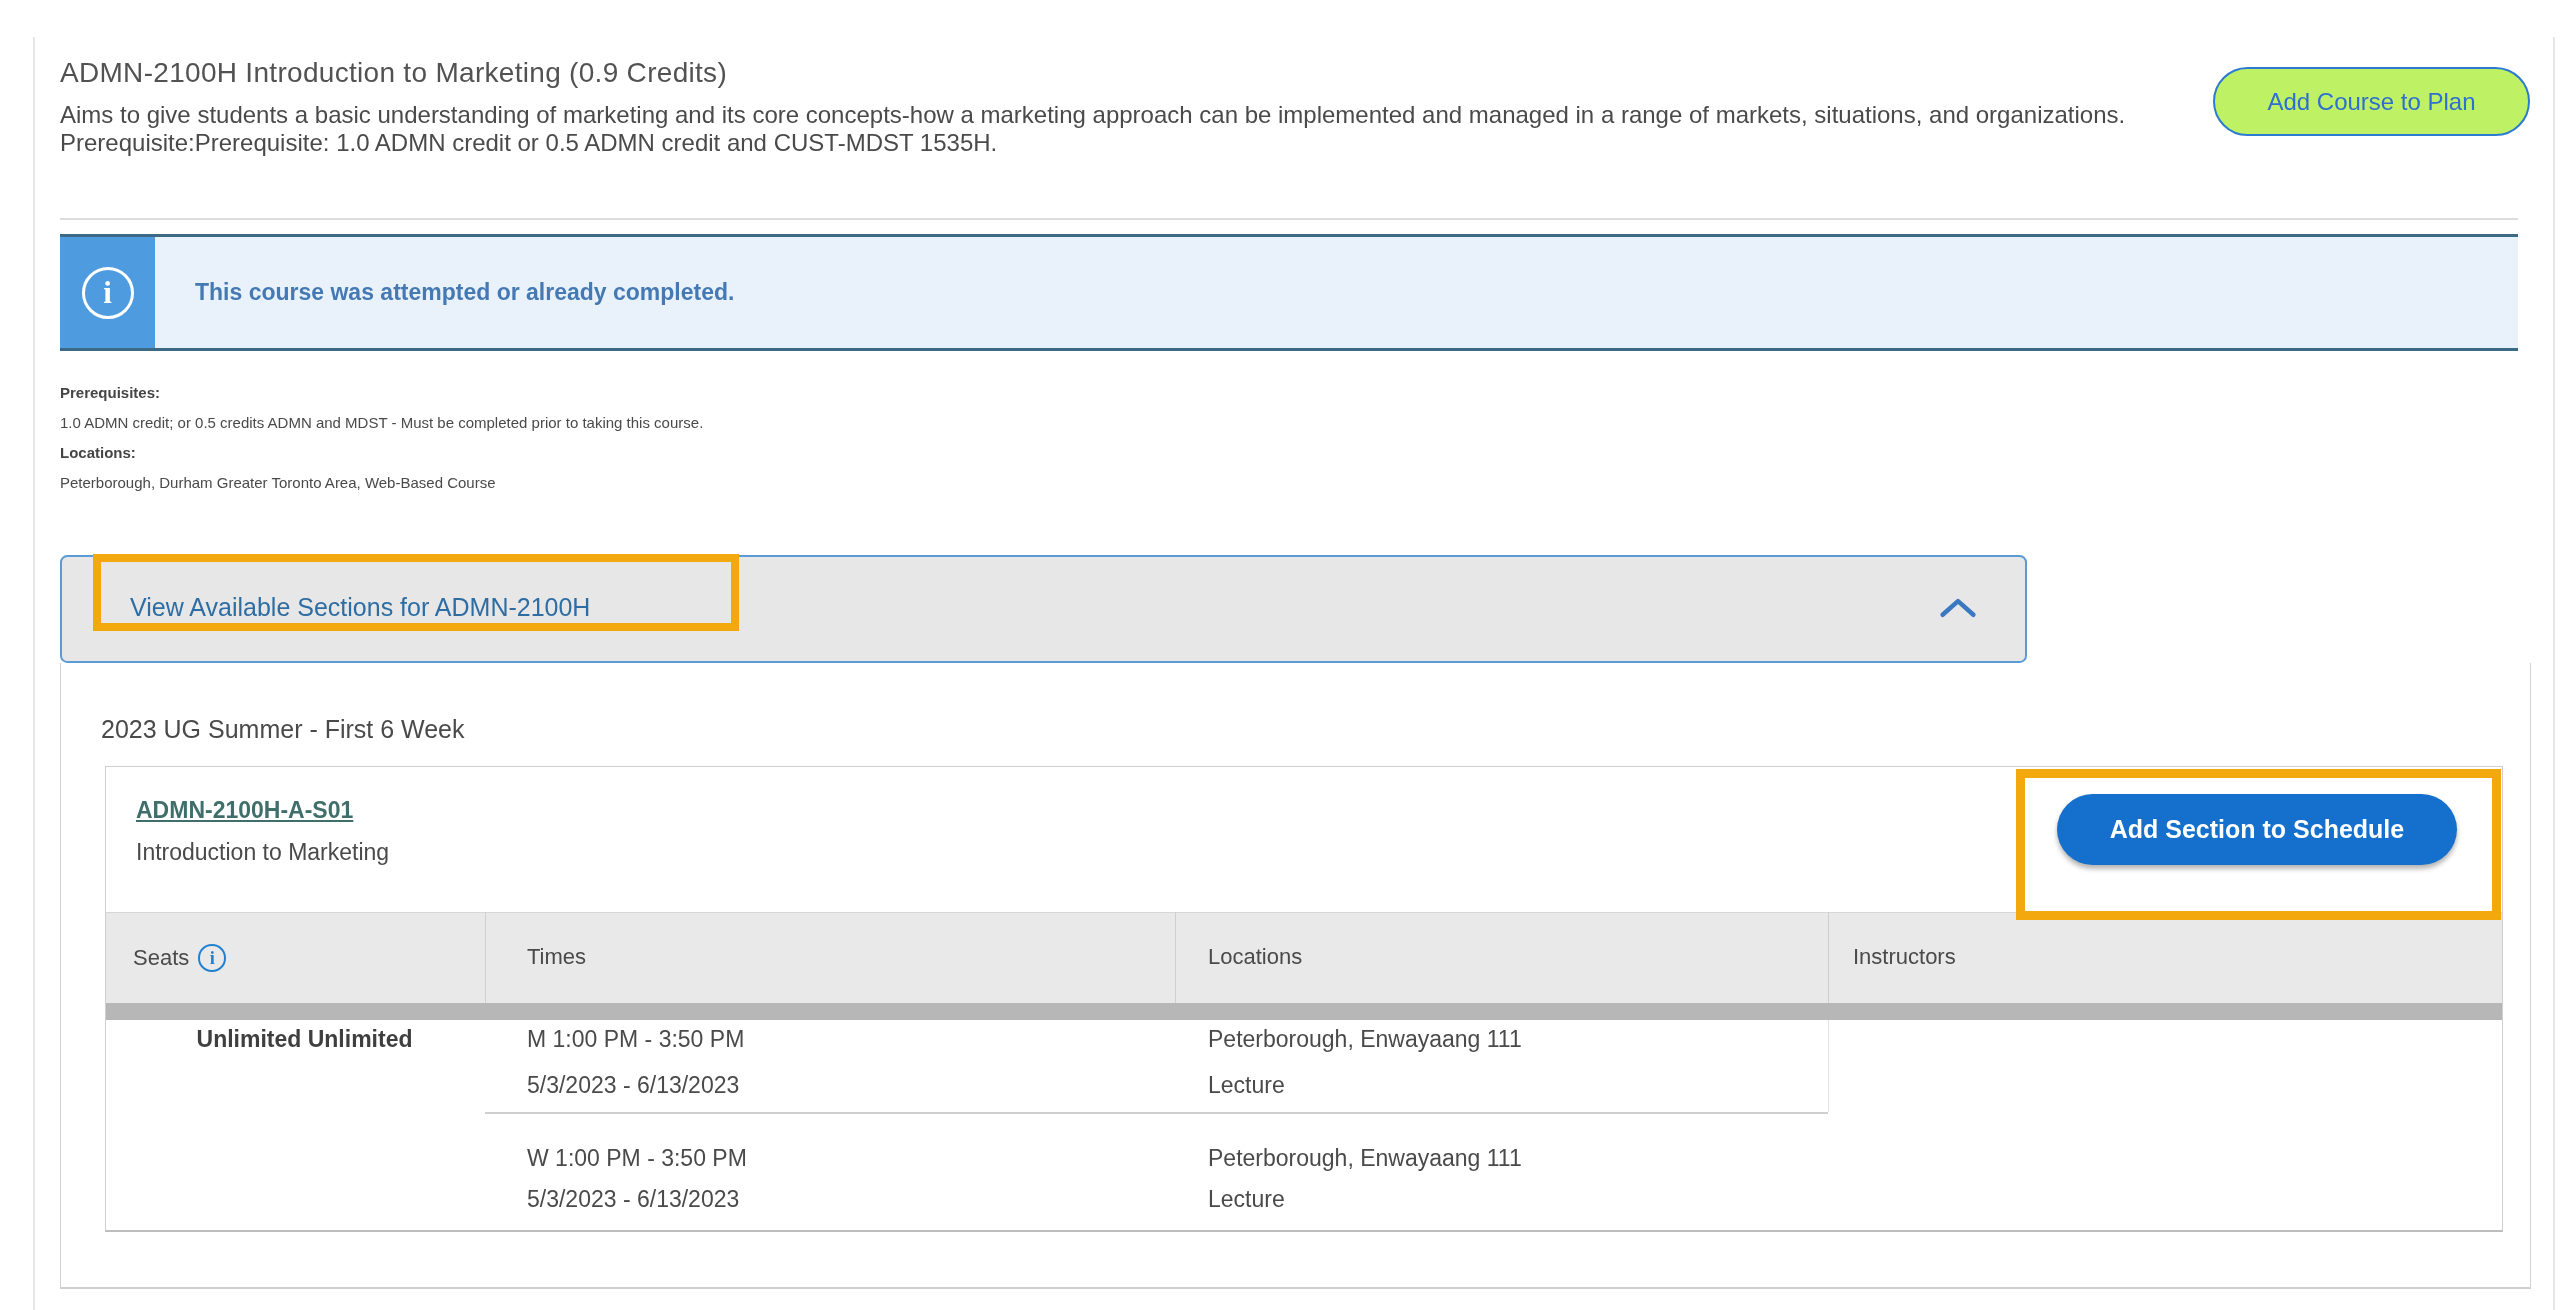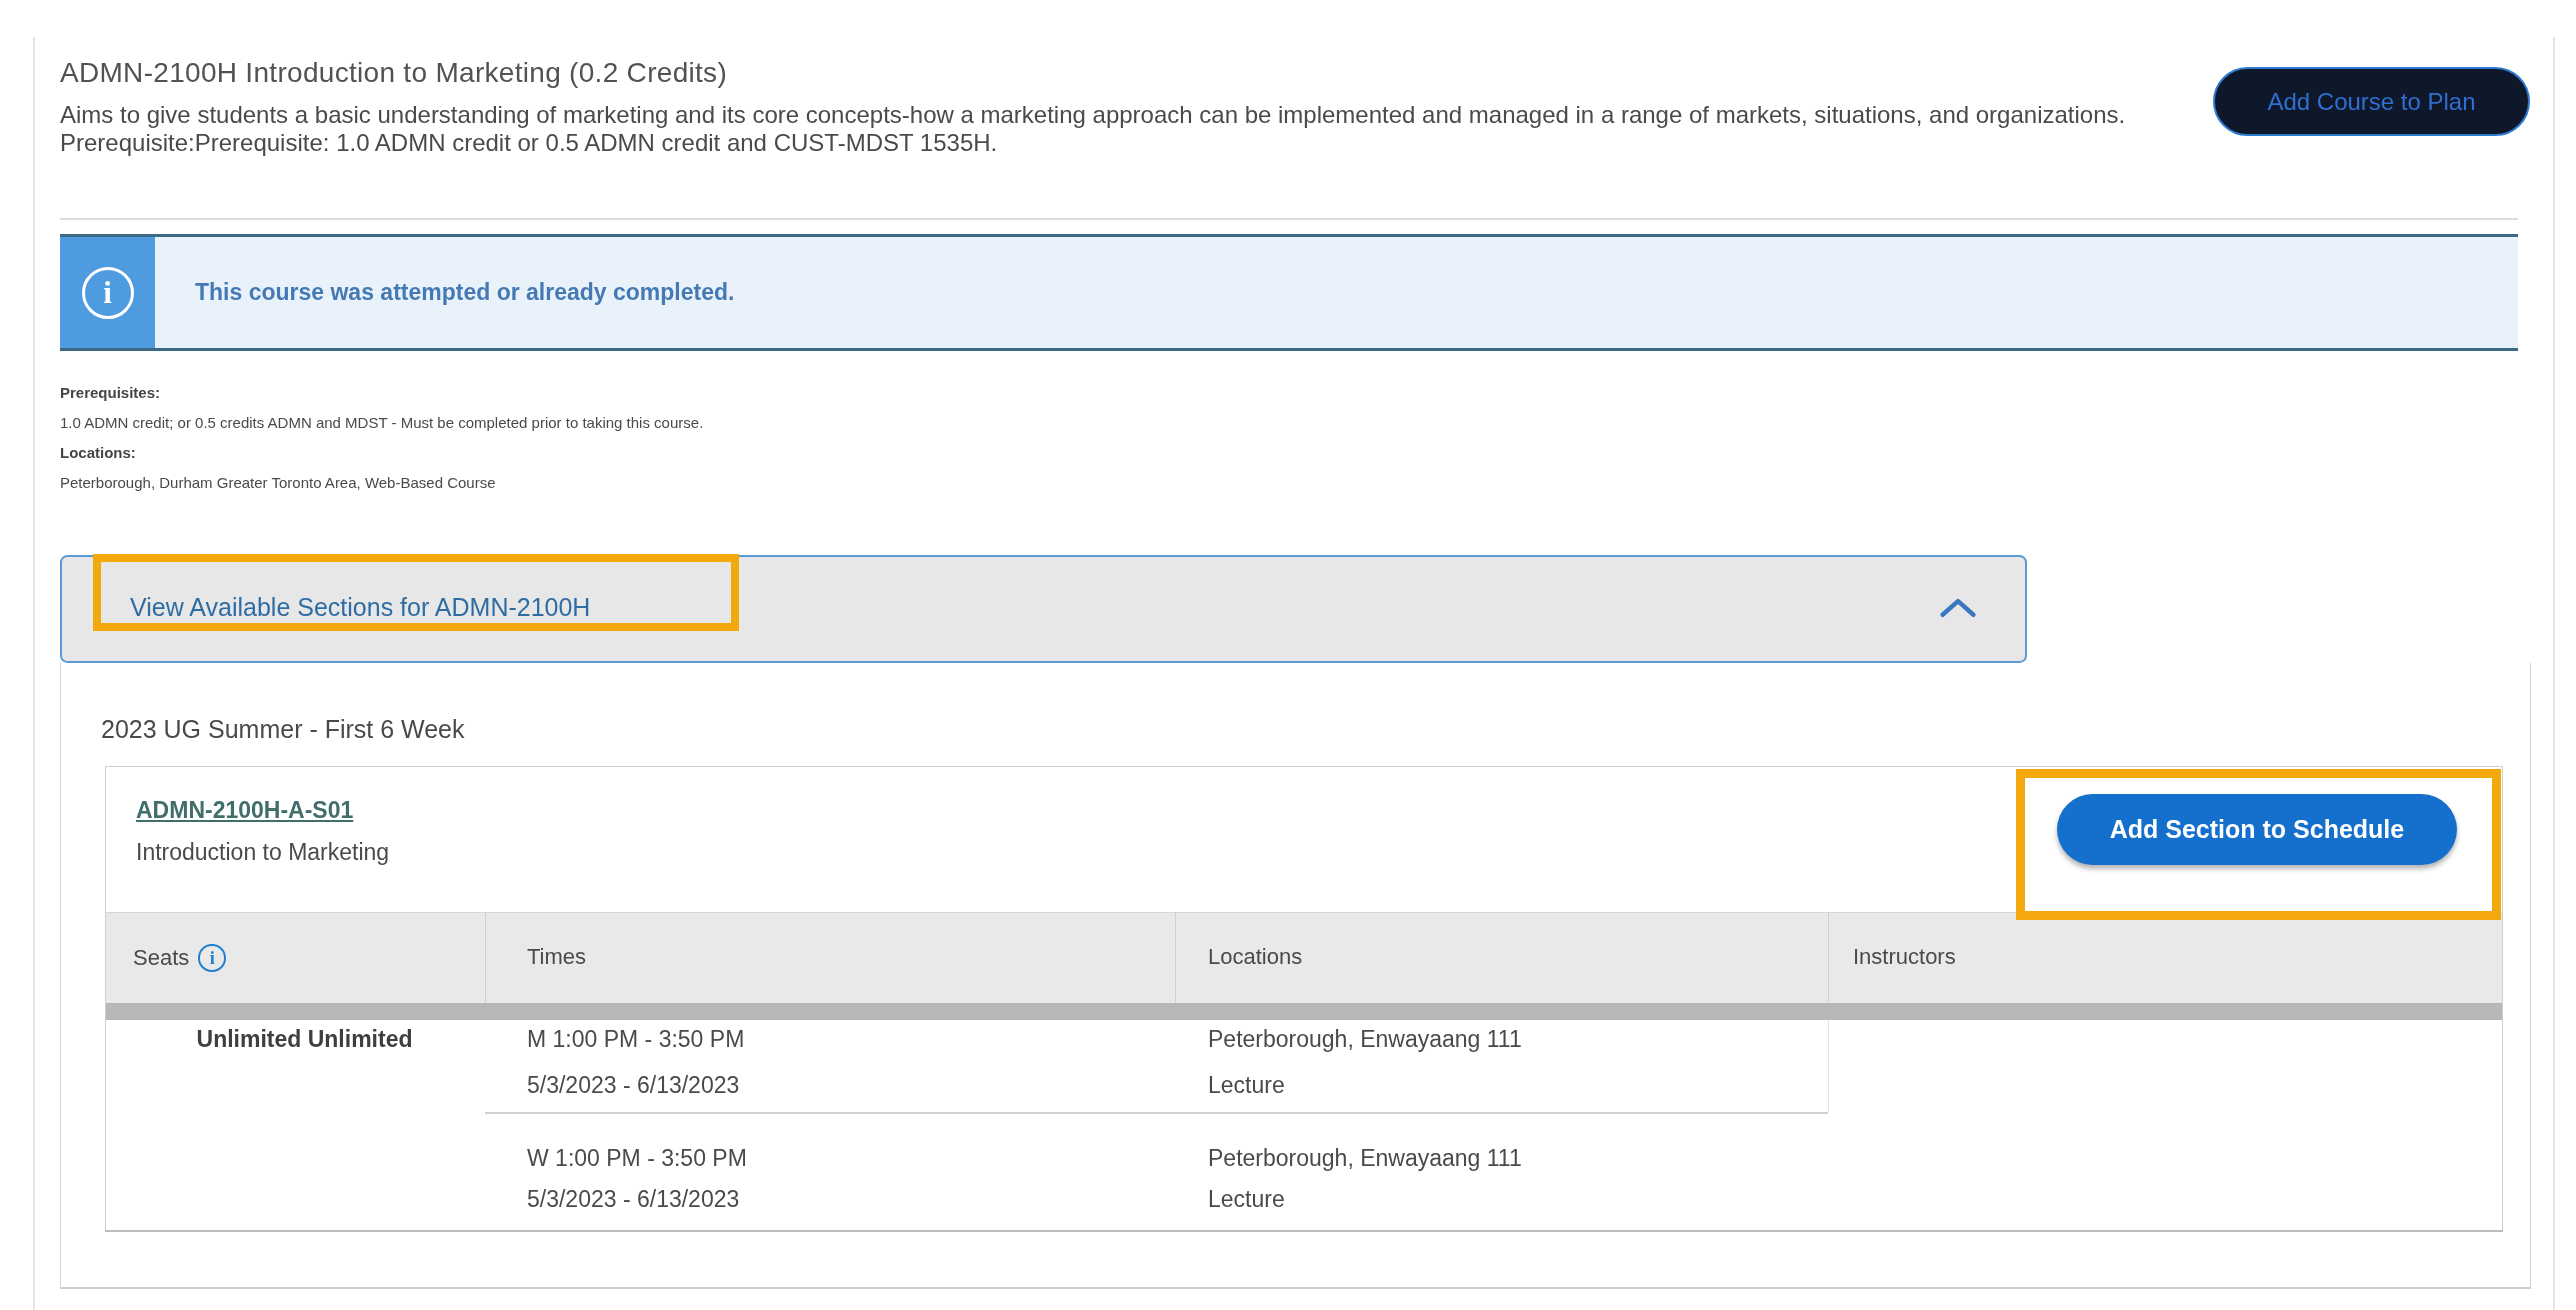--- a/index.html
+++ b/index.html
@@ -11,21 +11,21 @@
 
   
   .card-edge{background:#e6e6e6;width:1.8px;top:37px;bottom:0;}
 
   
   .course-title{left:60px;top:57px;font-size:28px;color:#525252;letter-spacing:0.3px;}
   .course-desc{left:60px;top:101px;width:2465px;font-size:24px;line-height:27.5px;color:#4a4a4a;}
   .course-desc span{display:block;}
   .btn-outline{
     left:2213px;top:67px;width:317px;height:69px;border:2.7px solid #2c7bd1;border-radius:37px;
-    background:#0f172a;color:#2f6fd0;font-size:24px;font-family:"Liberation Sans",sans-serif;
+    background:#bef264;color:#2f6fd0;font-size:24px;font-family:"Liberation Sans",sans-serif;
     display:flex;align-items:center;justify-content:center;cursor:pointer;box-sizing:border-box;
   }
   .separator{left:60px;top:218px;width:2458px;height:1.8px;background:#dcdcdc;}
 
   
   .notice{left:60px;top:234px;width:2458px;height:117px;background:#e9f2fb;
     border-top:3.7px solid #3c6a85;border-bottom:3.7px solid #3c6a85;box-sizing:border-box;display:flex;}
   .notice-iconbox{width:95px;height:100%;background:#4f9be0;display:flex;align-items:center;justify-content:center;flex:0 0 auto;}
   .notice-circle{width:46px;height:46px;border:3.7px solid #ffffff;border-radius:50%;display:flex;align-items:center;justify-content:center;}
   .notice-circle b{color:#ffffff;font-family:"Liberation Serif",serif;font-size:31px;font-weight:bold;line-height:1;}
@@ -77,21 +77,21 @@
   .vseg{left:1828px;top:1020px;width:0.9px;height:92px;background:#e3e3e3;}
 </style>
 </head>
 <body>
 
 <div id="screen">
 
   <div class="abs card-edge" style="left:33px;"></div>
   <div class="abs card-edge" style="left:2553px;"></div>
 
-  <div class="abs course-title">ADMN-2100H Introduction to Marketing (0.2 Credits)</div>
+  <div class="abs course-title">ADMN-2100H Introduction to Marketing (0.9 Credits)</div>
   <button class="abs btn-outline">Add Course to Plan</button>
   <div class="abs course-desc">
     <span>Aims to give students a basic understanding of marketing and its core concepts-how a marketing approach can be implemented and managed in a range of markets, situations, and organizations.</span>
     <span>Prerequisite:Prerequisite: 1.0 ADMN credit or 0.5 ADMN credit and CUST-MDST 1535H.</span>
   </div>
   <div class="abs separator"></div>
 
   <div class="abs notice">
     <div class="notice-iconbox">
       <span class="notice-circle">

